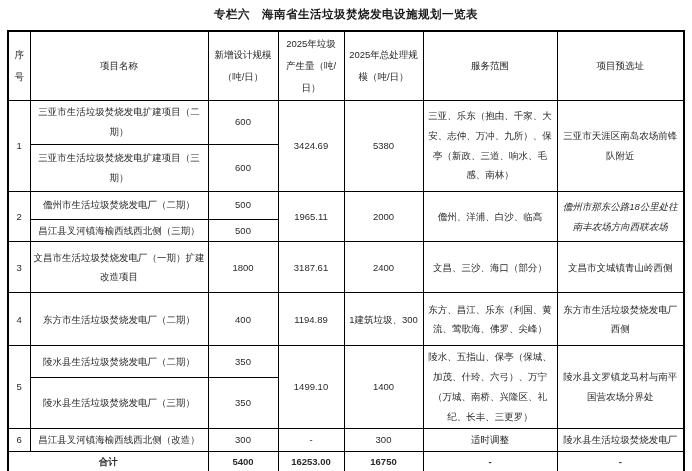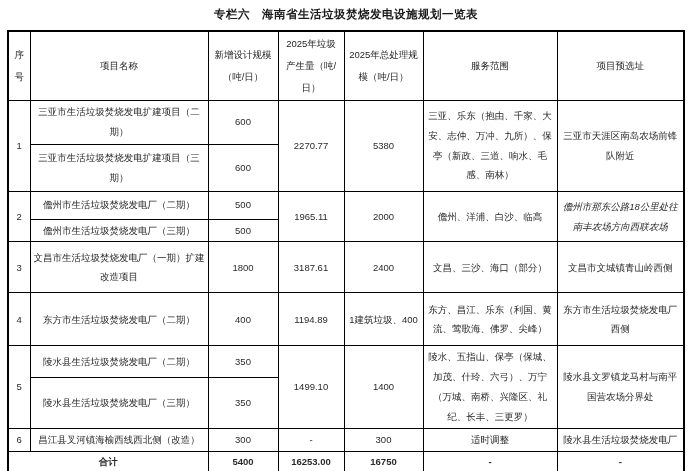--- a/index.html
+++ b/index.html
@@ -87,60 +87,60 @@
         <th>服务范围</th>
         <th>项目预选址</th>
       </tr>
     </thead>
     <tbody>
 
       <tr class="h-r1a">
         <td class="num" rowspan="2">1</td>
         <td>三亚市生活垃圾焚烧发电扩建项目（二期）</td>
         <td class="num">600</td>
-        <td class="num" rowspan="2">2270.77</td>
+        <td class="num" rowspan="2">3424.69</td>
         <td class="num" rowspan="2">5380</td>
         <td rowspan="2">三亚、乐东（抱由、千家、大安、志仲、万冲、九所）、保亭（新政、三道、响水、毛感、南林）</td>
         <td rowspan="2">三亚市天涯区南岛农场前锋队附近</td>
       </tr>
       <tr class="h-r1b">
         <td>三亚市生活垃圾焚烧发电扩建项目（三期）</td>
         <td class="num">600</td>
       </tr>
 
       <tr class="h-r2a">
         <td class="num" rowspan="2">2</td>
         <td>儋州市生活垃圾焚烧发电厂（二期）</td>
         <td class="num">500</td>
         <td class="num" rowspan="2">1965.11</td>
         <td class="num" rowspan="2">2000</td>
         <td rowspan="2">儋州、洋浦、白沙、临高</td>
         <td rowspan="2" class="small-text">儋州市那东公路18公里处往南丰农场方向西联农场</td>
       </tr>
       <tr class="h-r2b">
-        <td>儋州市生活垃圾焚烧发电厂（三期）</td>
+        <td>昌江县叉河镇海榆西线西北侧（三期）</td>
         <td class="num">500</td>
       </tr>
 
       <tr class="h-r3">
         <td class="num">3</td>
         <td>文昌市生活垃圾焚烧发电厂（一期）扩建改造项目</td>
         <td class="num">1800</td>
         <td class="num">3187.61</td>
         <td class="num">2400</td>
         <td>文昌、三沙、海口（部分）</td>
         <td>文昌市文城镇青山岭西侧</td>
       </tr>
 
       <tr class="h-r4">
         <td class="num">4</td>
         <td>东方市生活垃圾焚烧发电厂（二期）</td>
         <td class="num">400</td>
         <td class="num">1194.89</td>
-        <td class="num">1建筑垃圾、400</td>
+        <td class="num">1建筑垃圾、300</td>
         <td>东方、昌江、乐东（利国、黄流、莺歌海、佛罗、尖峰）</td>
         <td>东方市生活垃圾焚烧发电厂西侧</td>
       </tr>
 
       <tr class="h-r5a">
         <td class="num" rowspan="2">5</td>
         <td>陵水县生活垃圾焚烧发电厂（二期）</td>
         <td class="num">350</td>
         <td class="num" rowspan="2">1499.10</td>
         <td class="num" rowspan="2">1400</td>

